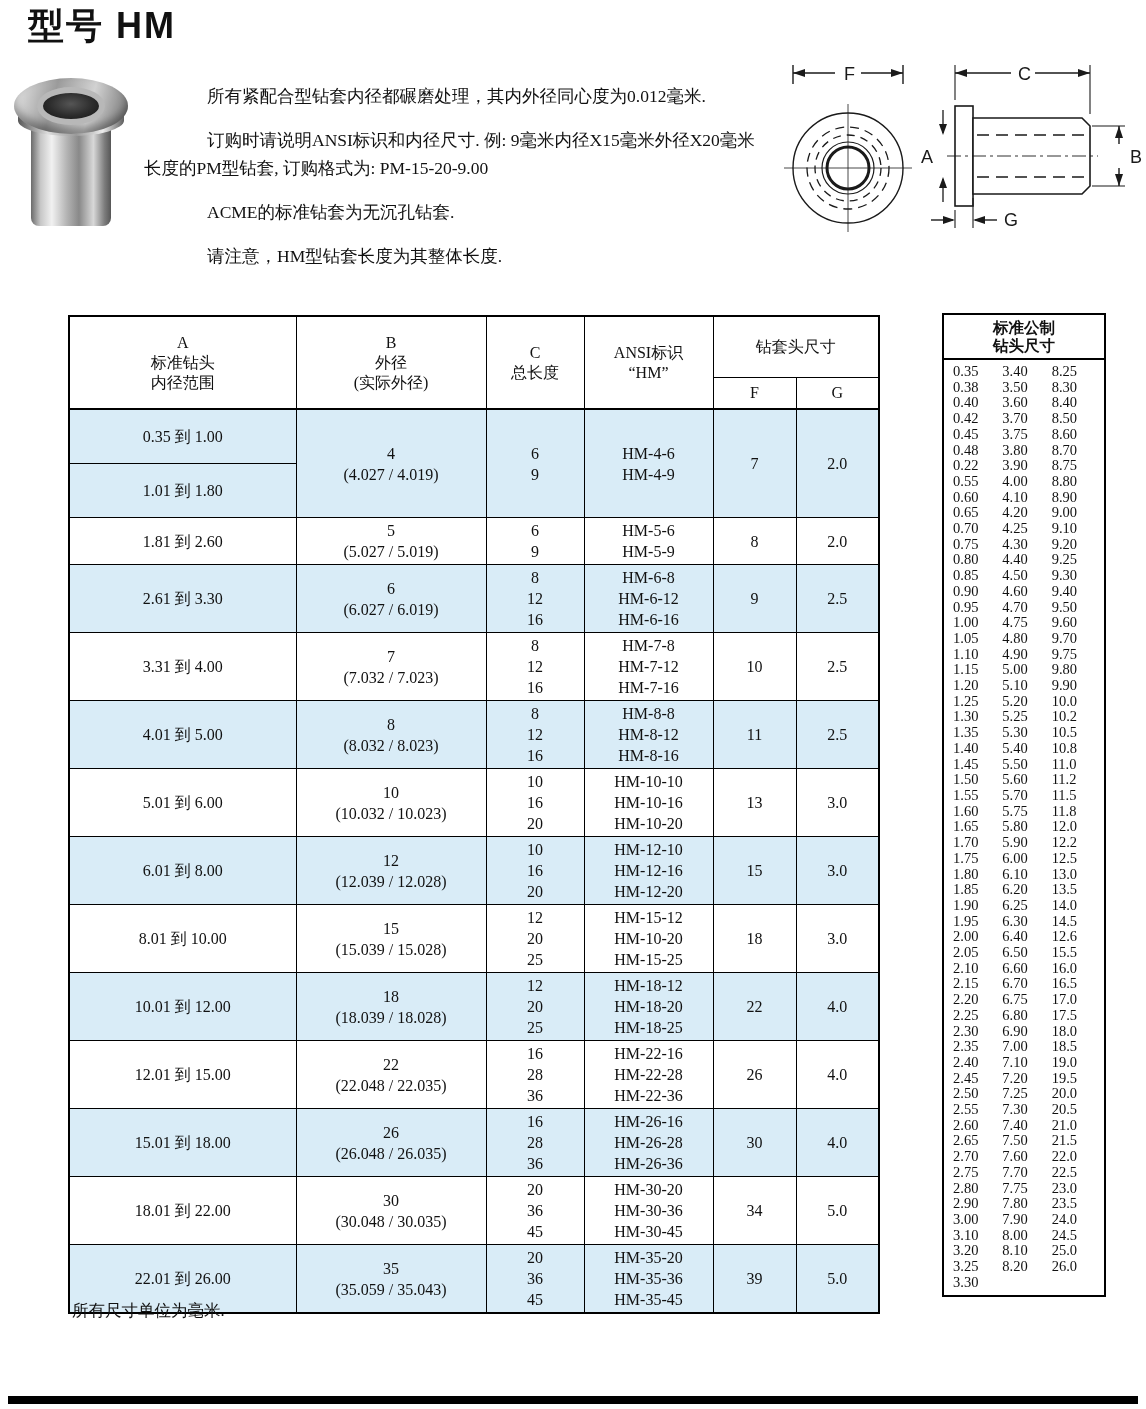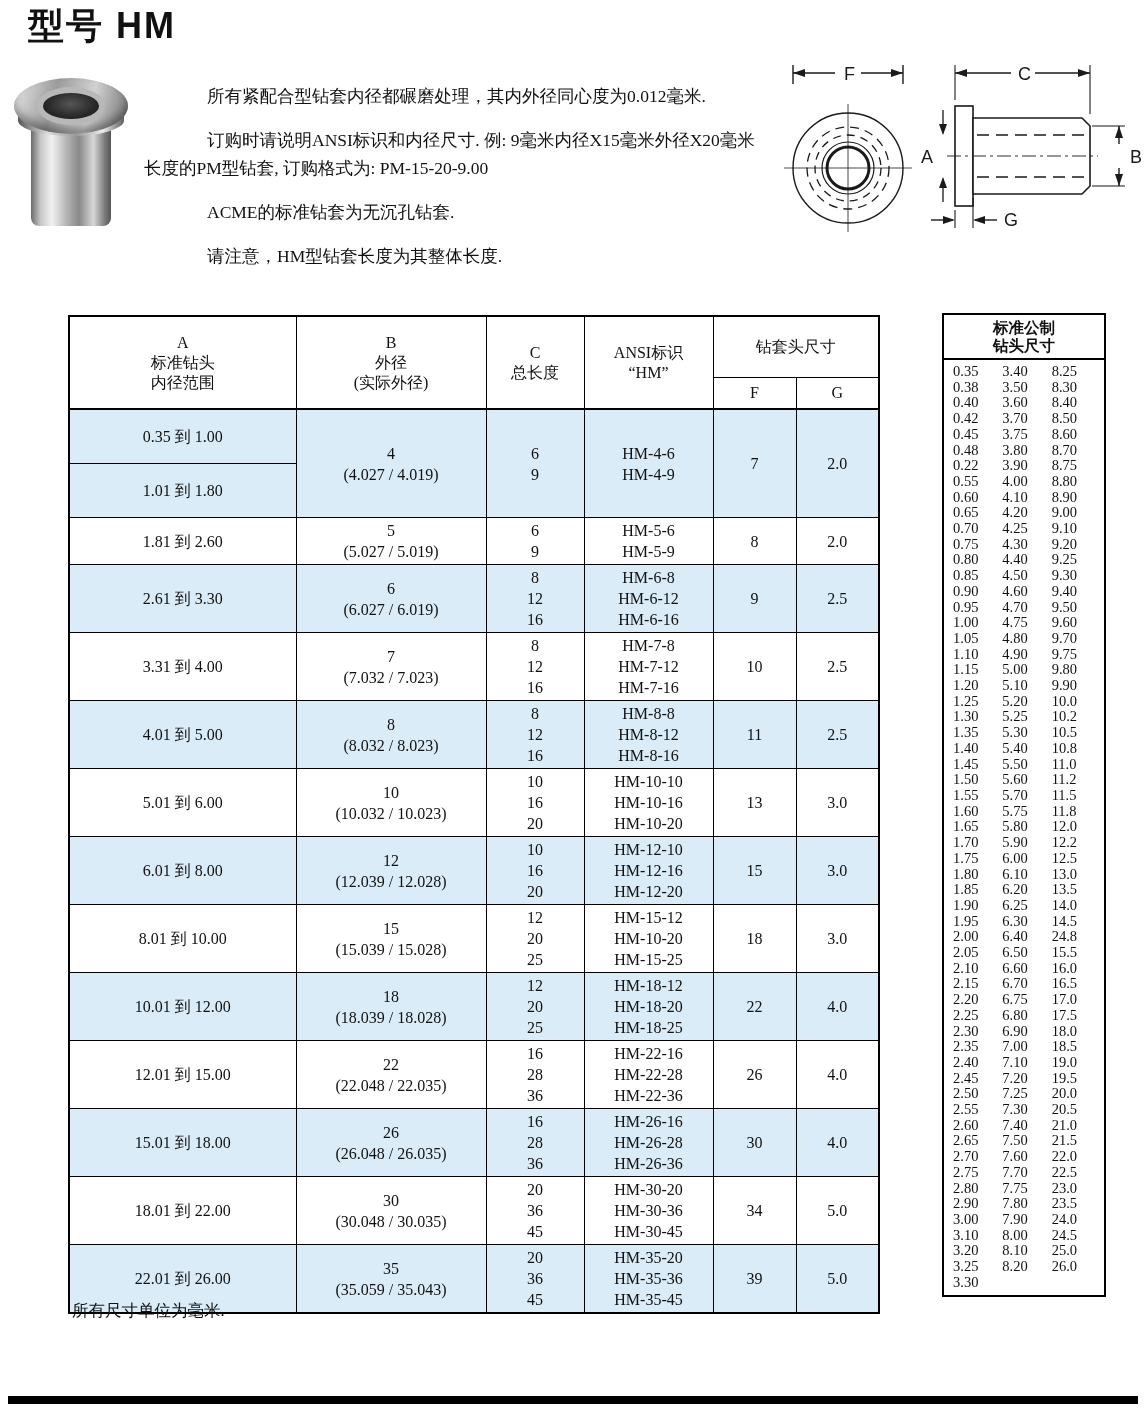--- a/index.html
+++ b/index.html
@@ -680,21 +680,21 @@
         <div>11.2</div>
         <div>11.5</div>
         <div>11.8</div>
         <div>12.0</div>
         <div>12.2</div>
         <div>12.5</div>
         <div>13.0</div>
         <div>13.5</div>
         <div>14.0</div>
         <div>14.5</div>
-        <div>24.8</div>
+        <div>12.6</div>
         <div>15.5</div>
         <div>16.0</div>
         <div>16.5</div>
         <div>17.0</div>
         <div>17.5</div>
         <div>18.0</div>
         <div>18.5</div>
         <div>19.0</div>
         <div>19.5</div>
         <div>20.0</div>

